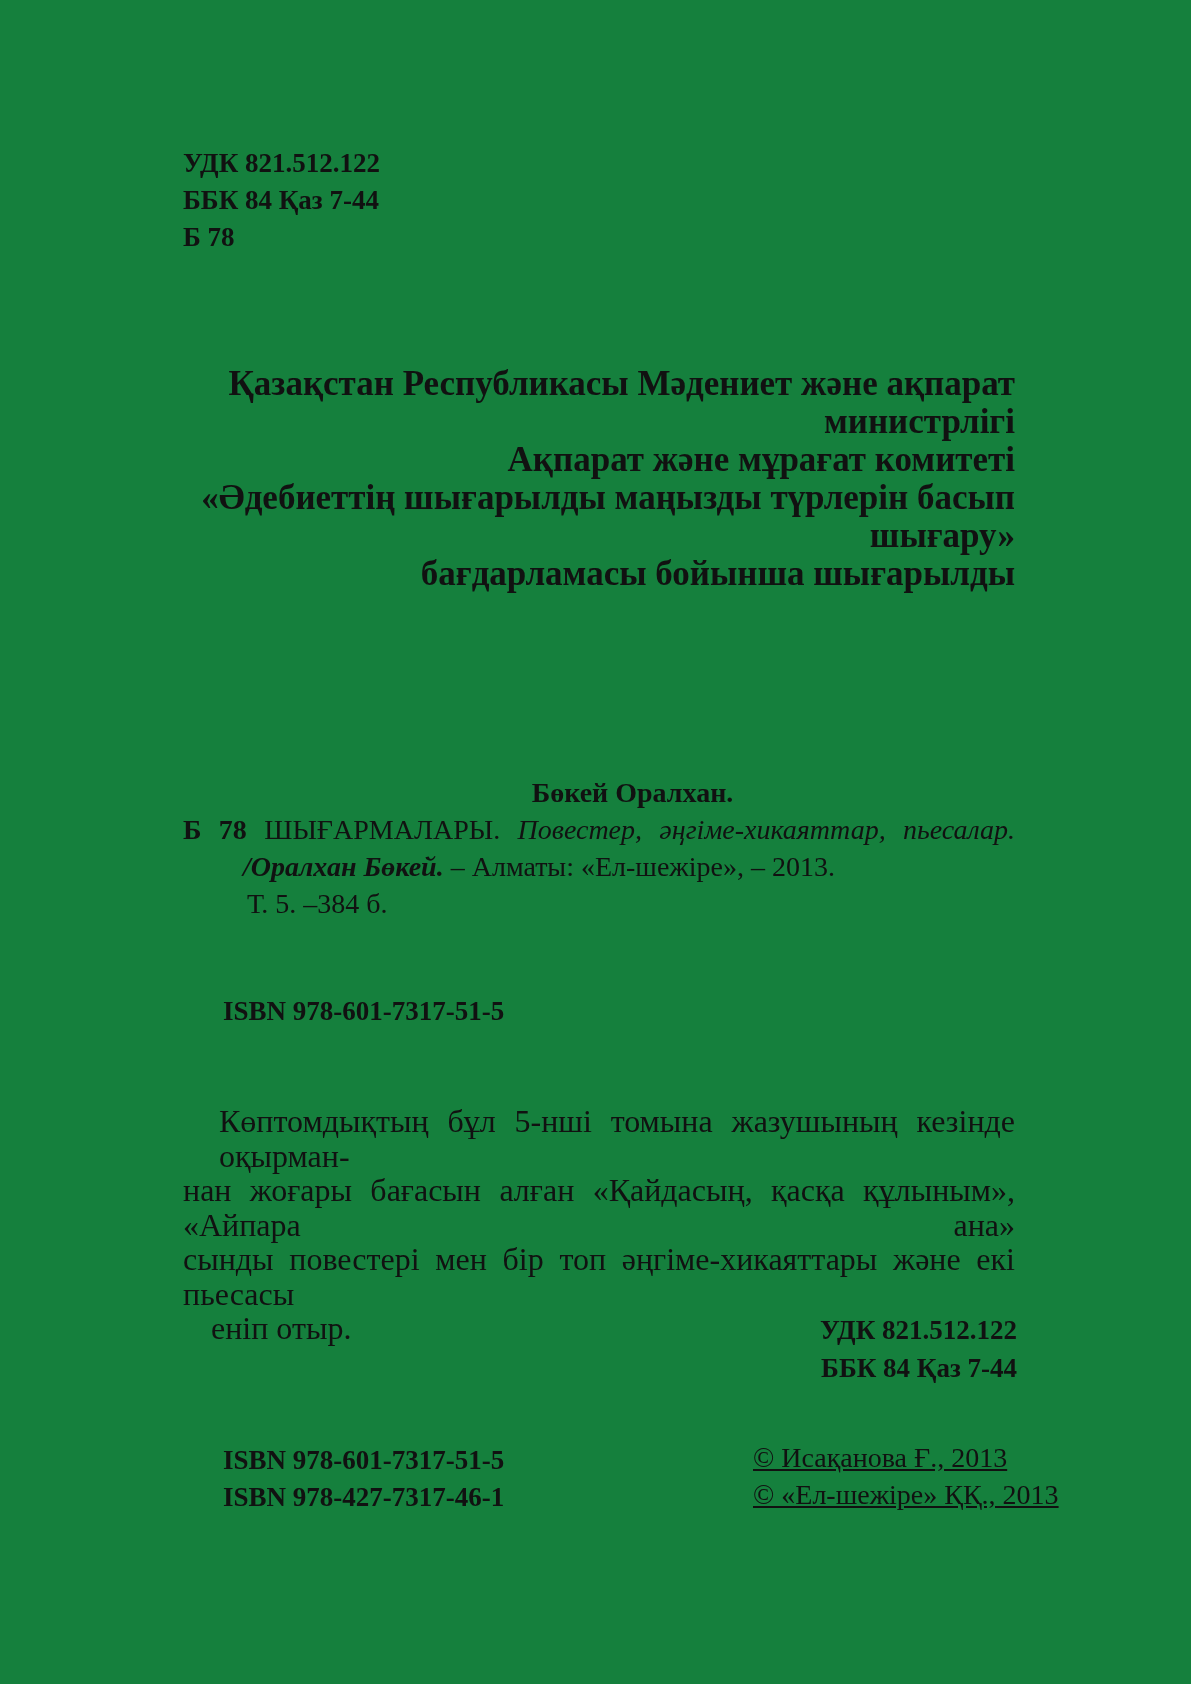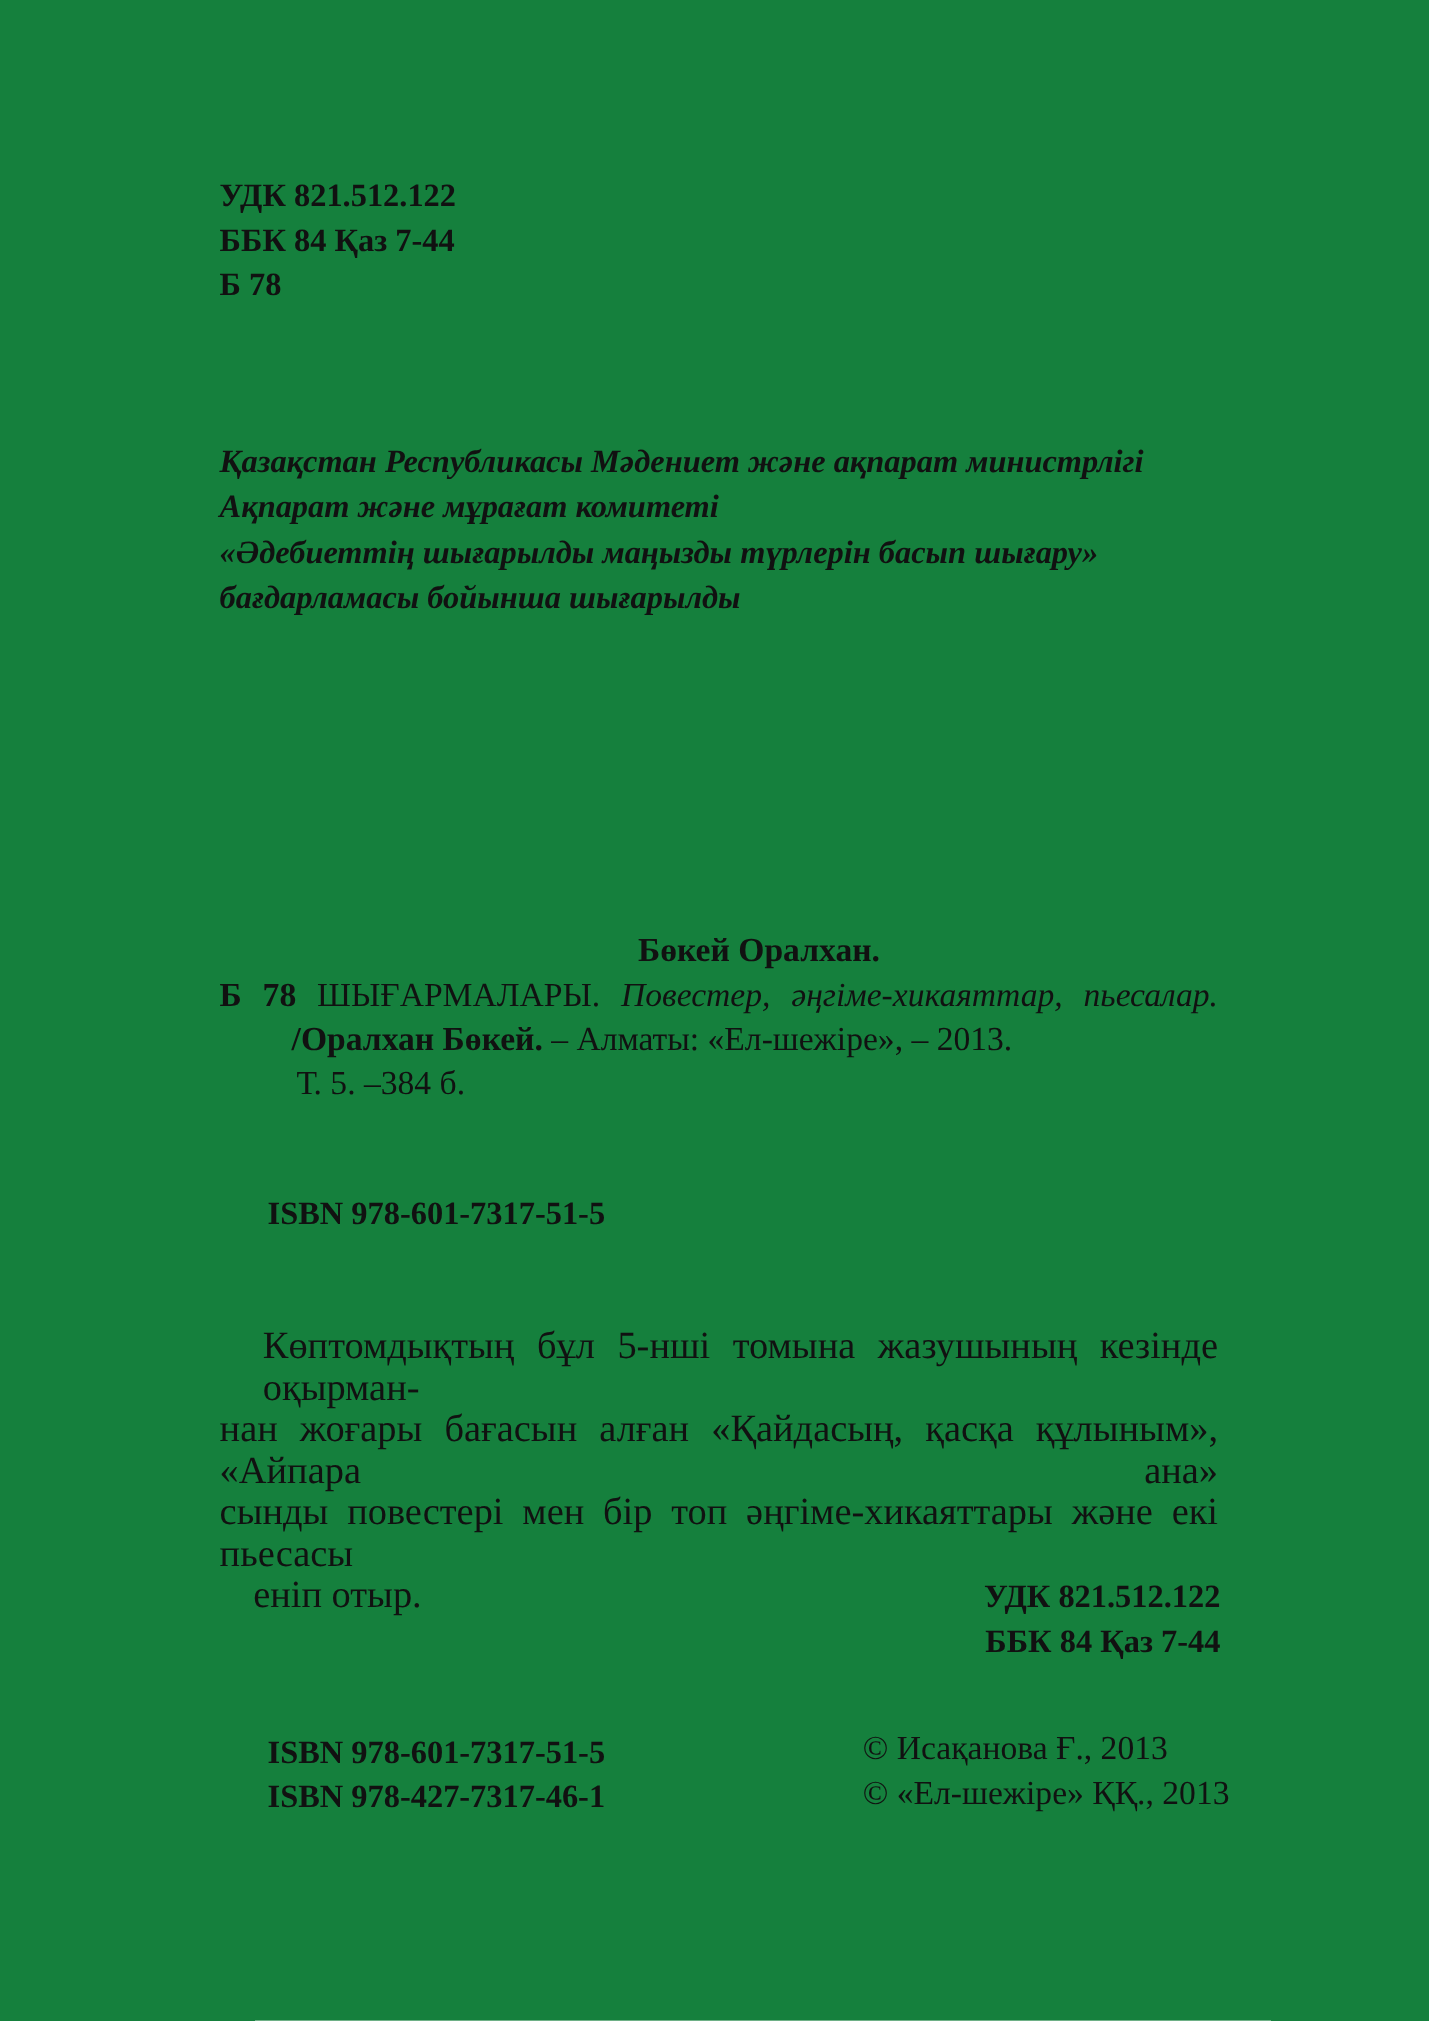--- a/index.html
+++ b/index.html
@@ -25,24 +25,23 @@
     font-weight: bold;
     line-height: 37px;
     white-space: nowrap;
   }
   
   .ministry {
     position: absolute;
     left: 183px;
     top: 365px;
     width: 832px;
-    text-align: left;
-    font-size: 27px;
+    text-align: right;
+    font-size: 35px;
     font-weight: bold;
-    font-style: italic;
     line-height: 38px;
   }
   
   .catalog {
     position: absolute;
     left: 183px;
     top: 774px;
     width: 832px;
     font-size: 28px;
     line-height: 37px;
@@ -54,20 +53,21 @@
   }
   .catalog .title-line {
     text-align: justify;
     text-align-last: justify;
   }
   .catalog .title-line .sign { font-weight: bold; }
   .catalog .title-line .subtitle { font-style: italic; }
   .catalog .resp-line { padding-left: 60px; }
   .catalog .resp-line .resp {
     font-weight: bold;
+    font-style: italic;
   }
   .catalog .coll-line { padding-left: 64px; }
   
   .isbn-main {
     position: absolute;
     left: 223px;
     top: 993px;
     font-size: 27px;
     font-weight: bold;
     line-height: 37px;
@@ -109,25 +109,26 @@
     left: 223px;
     top: 1442px;
     font-size: 27px;
     font-weight: bold;
     line-height: 37px;
     white-space: nowrap;
   }
   
   .copyright-list {
     position: absolute;
-    left: 719px;
+    left: 753px;
     top: 1439px;
     font-size: 28px;
     line-height: 37px;
     white-space: nowrap;
+    text-decoration: underline;
   }
 </style>
 </head>
 <body>
 
 <div class="page">
 
   <div class="top-codes">
     <div>УДК 821.512.122</div>
     <div>ББК 84 Қаз 7-44</div>

